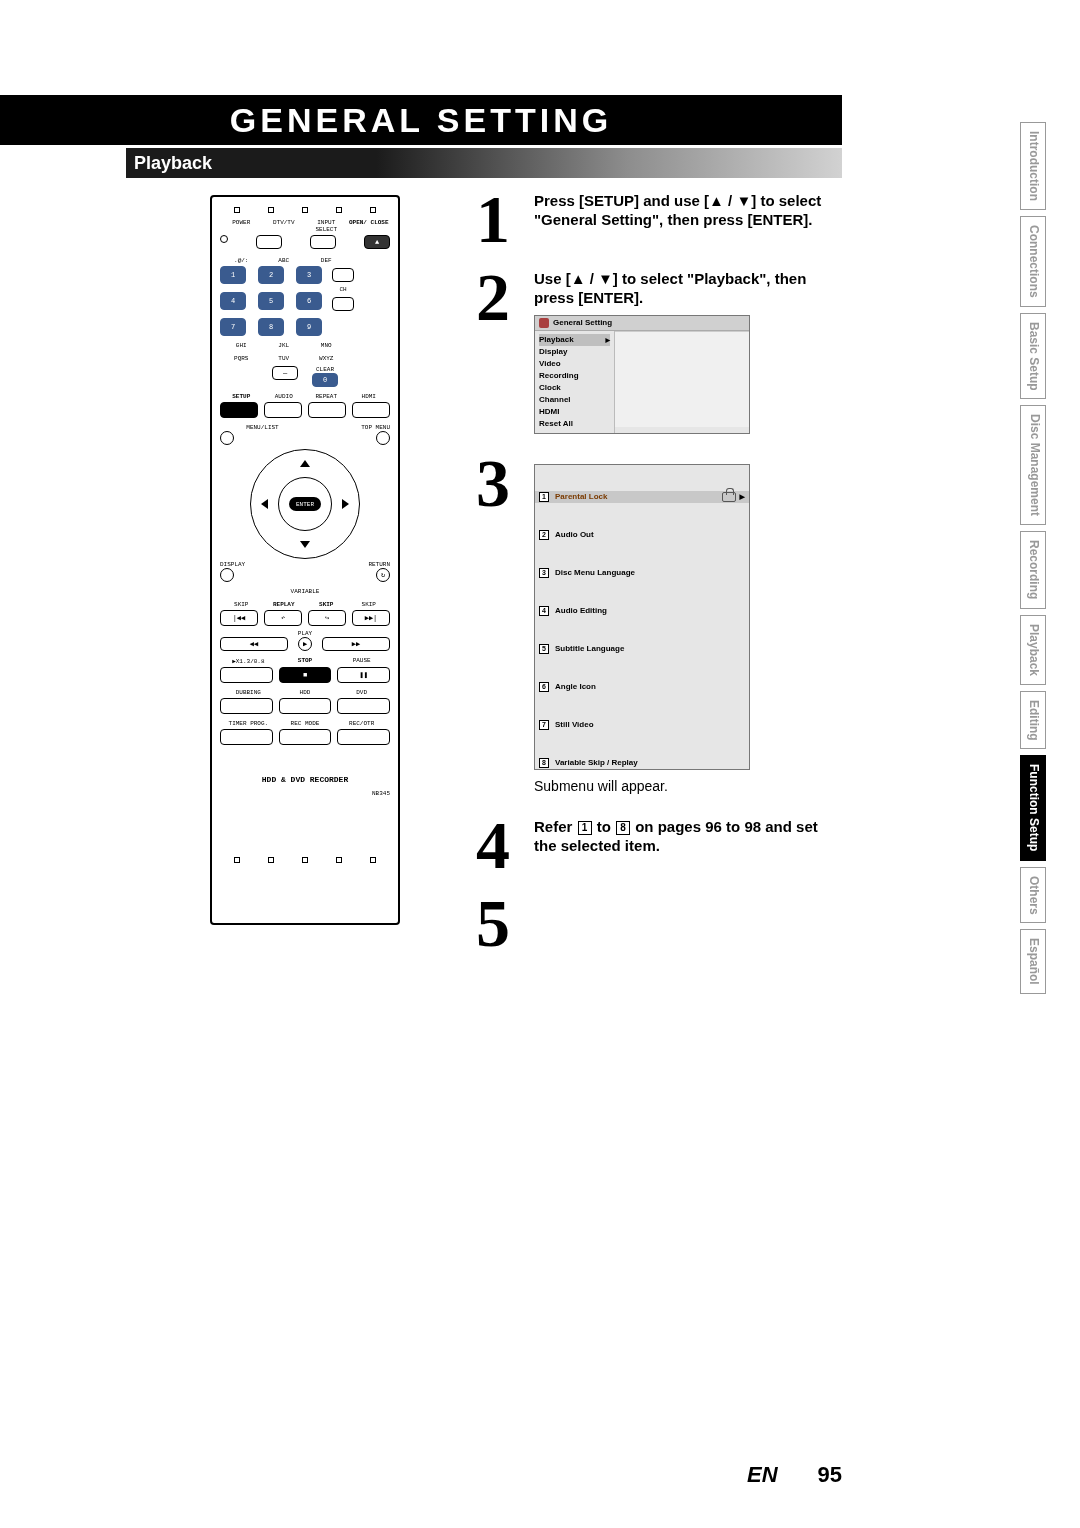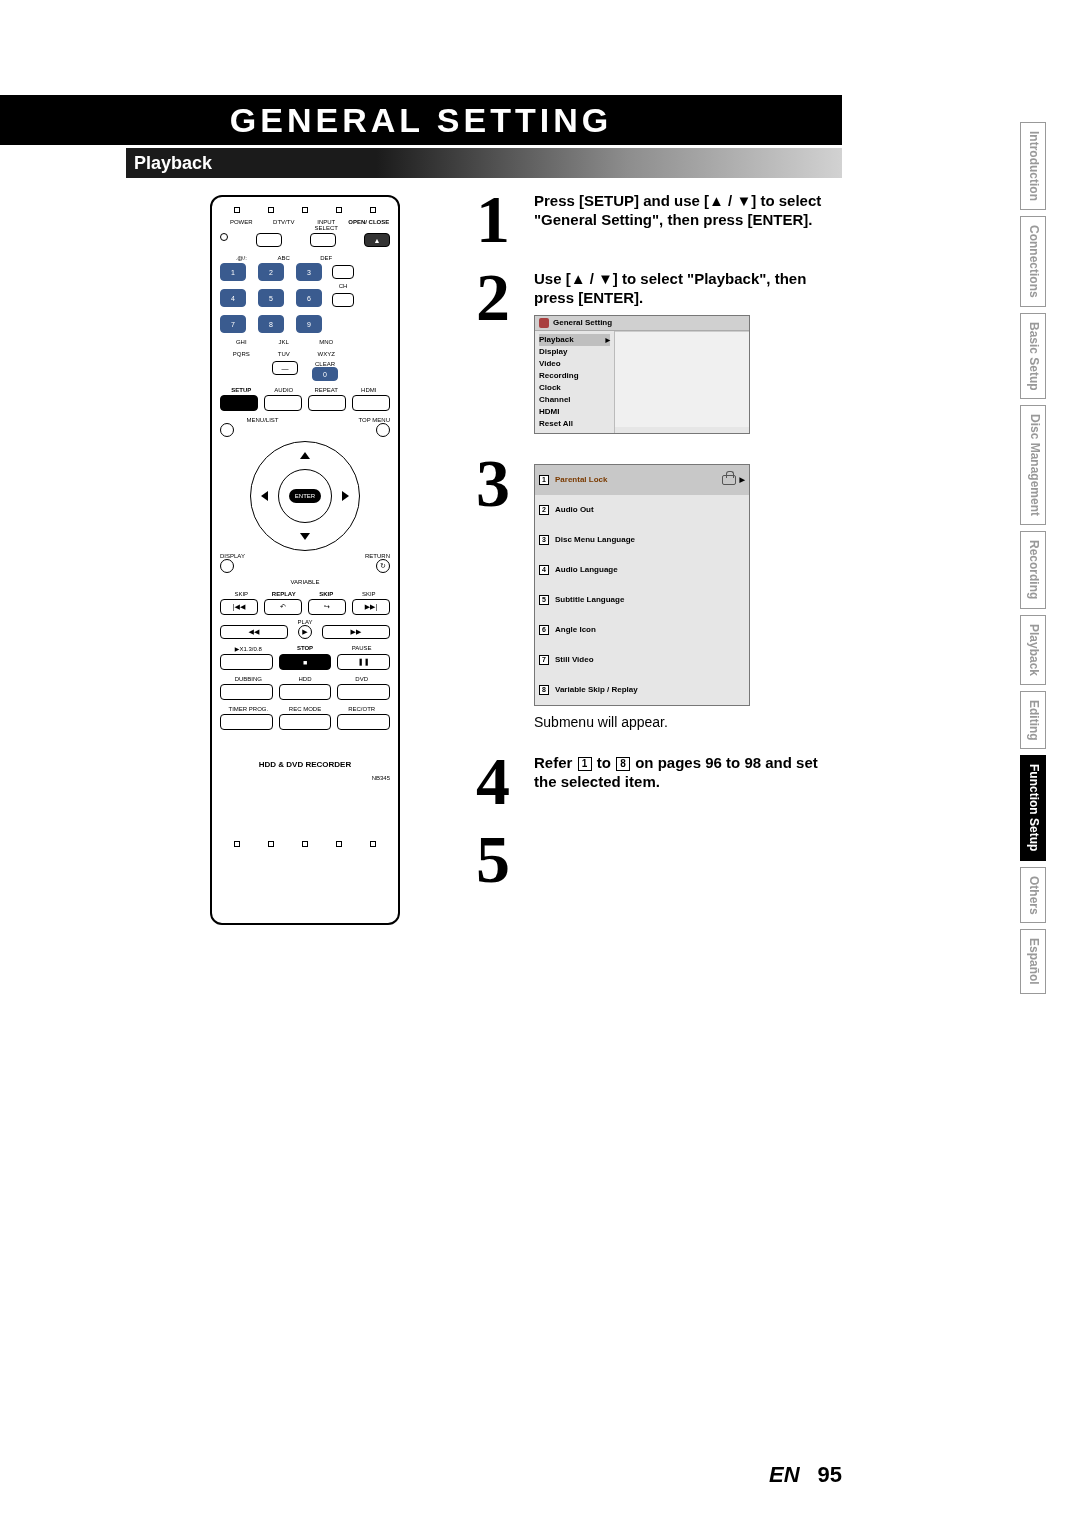--- a/index.html
+++ b/index.html
@@ -14,21 +14,21 @@
   .sub-bar { position: absolute; left: 126px; top: 148px; width: 716px; height: 30px; background: linear-gradient(to right, #1b1b1b 0%, #1b1b1b 35%, #8d8d8d 70%, #d2d2d2 100%); display: flex; align-items: center; padding-left: 8px; }
   .sub-text { color: #fff; font-size: 18px; font-weight: bold; }
 
   
   .side-tabs { position: absolute; right: 34px; top: 122px; width: 26px; display: flex; flex-direction: column; gap: 6px; }
   .tab { writing-mode: vertical-rl; text-orientation: mixed; border: 1px solid #999; font-size: 12px; font-weight: bold; color: #999; padding: 8px 4px; text-align: center; }
   .tab.two-line { line-height: 1.1; }
   .tab.active { background: #000; color: #fff; border-color: #000; }
 
   
-  .remote { position: absolute; left: 210px; top: 195px; width: 190px; height: 730px; border: 2px solid #000; border-radius: 12px; padding: 10px 8px 14px; font-size: 6px; }
+  .remote { position: absolute; left: 210px; top: 195px; width: 190px; height: 730px; border: 2px solid #000; border-radius: 4px; padding: 10px 8px 14px; font-size: 6px; font-family: Liberation Mono, monospace; }
   .remote .dots-row { display: flex; justify-content: space-around; margin-bottom: 6px; }
   .remote .dots-row .sq { width: 6px; height: 6px; border: 1px solid #000; background: #fff; }
   .remote .row { display: flex; justify-content: space-between; gap: 6px; }
   .remote .lbl-row { display: flex; justify-content: space-between; font-size: 6px; margin-top: 6px; }
   .remote .lbl-row span { flex: 1; text-align: center; }
   .remote .lbl-row span.bold { font-weight: bold; }
   .remote .btn { border: 1px solid #000; border-radius: 4px; display: flex; align-items: center; justify-content: center; height: 14px; font-size: 7px; }
   .remote .btn.blue { background: #3a5b8f; color: #fff; border-color: #3a5b8f; }
   .remote .btn.black { background: #000; color: #fff; }
   .remote .btn.dark { background: #333; color: #fff; }
@@ -67,33 +67,33 @@
   .osd .hdr .ic { width: 10px; height: 10px; background: #a94040; border-radius: 2px; }
   .osd .body { display: flex; }
   .osd .menu { width: 80px; padding: 3px 4px; border-right: 1px solid #bbb; }
   .osd .menu div { padding: 1px 0; font-weight: bold; }
   .osd .menu div.sel { background: #bfbfbf; display: flex; justify-content: space-between; align-items: center; }
   .osd .menu div.sel::after { content: "▶"; font-size: 6px; }
   .osd .pane { flex: 1; height: 96px; background: #f0f0f0; border-top: 1px solid #ccc; }
 
   
   .osd2 { width: 216px; border: 1px solid #777; font-size: 8px; background: #e6e6e6; margin: 8px 0 0 0; }
-  .osd2 .row { display: flex; align-items: center; padding: 10px 4px; gap: 6px; font-weight: bold; }
+  .osd2 .row { display: flex; align-items: center; padding: 1px 4px; gap: 6px; font-weight: bold; margin-top: 26px; }
   .osd2 .row.sel { background: #c8c8c8; }
   .osd2 .numbox { width: 10px; height: 10px; border: 1px solid #000; background: #fff; color: #000; display: flex; align-items: center; justify-content: center; font-size: 7px; }
   .osd2 .row .end { margin-left: auto; display: flex; gap: 4px; align-items: center; }
   .osd2 .lock { width: 14px; height: 10px; border: 1px solid #555; border-radius: 2px; position: relative; }
   .osd2 .lock::before { content: ""; position: absolute; top: -5px; left: 3px; width: 6px; height: 6px; border: 1px solid #555; border-bottom: none; border-radius: 3px 3px 0 0; }
   .osd2 .trir { font-size: 7px; }
   .osd2 .row.sel .txt { color: #7a3a00; }
 
   .submenu-note { font-size: 14px; margin-top: 8px; }
   .keycap { display: inline-flex; align-items: center; justify-content: center; width: 14px; height: 14px; border: 1px solid #000; font-size: 10px; font-weight: bold; margin: 0 1px; vertical-align: middle; }
 
-  .footer { position: absolute; left: 126px; bottom: 40px; width: 716px; display: flex; justify-content: flex-end; gap: 18px; align-items: center; font-size: 22px; font-weight: bold; font-style: italic; }
+  .footer { position: absolute; left: 126px; bottom: 40px; width: 716px; display: flex; justify-content: flex-end; gap: 40px; align-items: center; font-size: 22px; font-weight: bold; font-style: italic; }
   .footer .en { font-style: italic; }
   .footer .pg { font-style: normal; }
 </style>
 </head>
 <body>
 
 <div class="page">
 
   <div class="title-bar">
     <span class="title-text">GENERAL SETTING</span>
@@ -333,21 +333,21 @@
           <div class="row">
               <div class="numbox">2</div>
               <span>Audio Out</span>
             </div>
           <div class="row">
               <div class="numbox">3</div>
               <span>Disc Menu Language</span>
             </div>
           <div class="row">
               <div class="numbox">4</div>
-              <span>Audio Language</span>
+              <span>Audio Editing</span>
             </div>
           <div class="row">
               <div class="numbox">5</div>
               <span>Subtitle Language</span>
             </div>
           <div class="row">
               <div class="numbox">6</div>
               <span>Angle Icon</span>
             </div>
           <div class="row">

